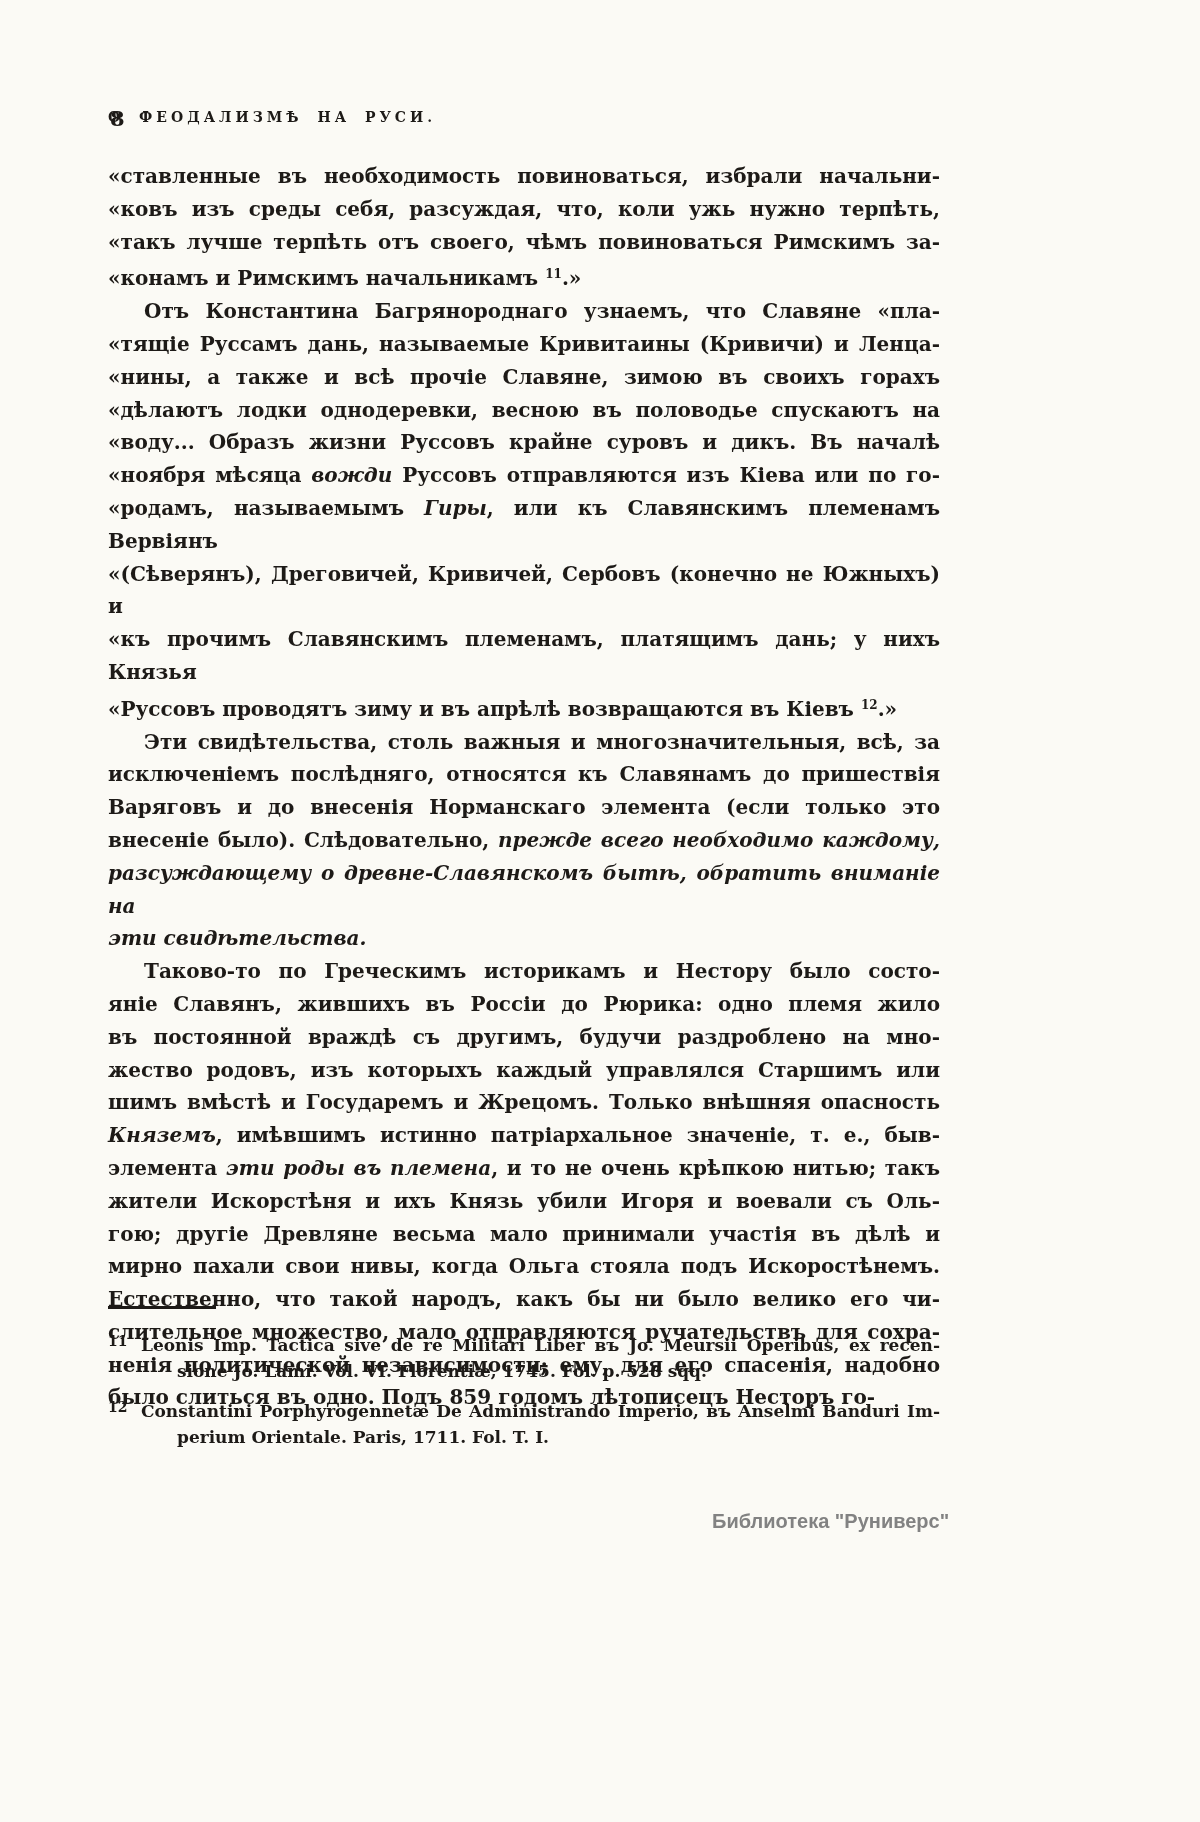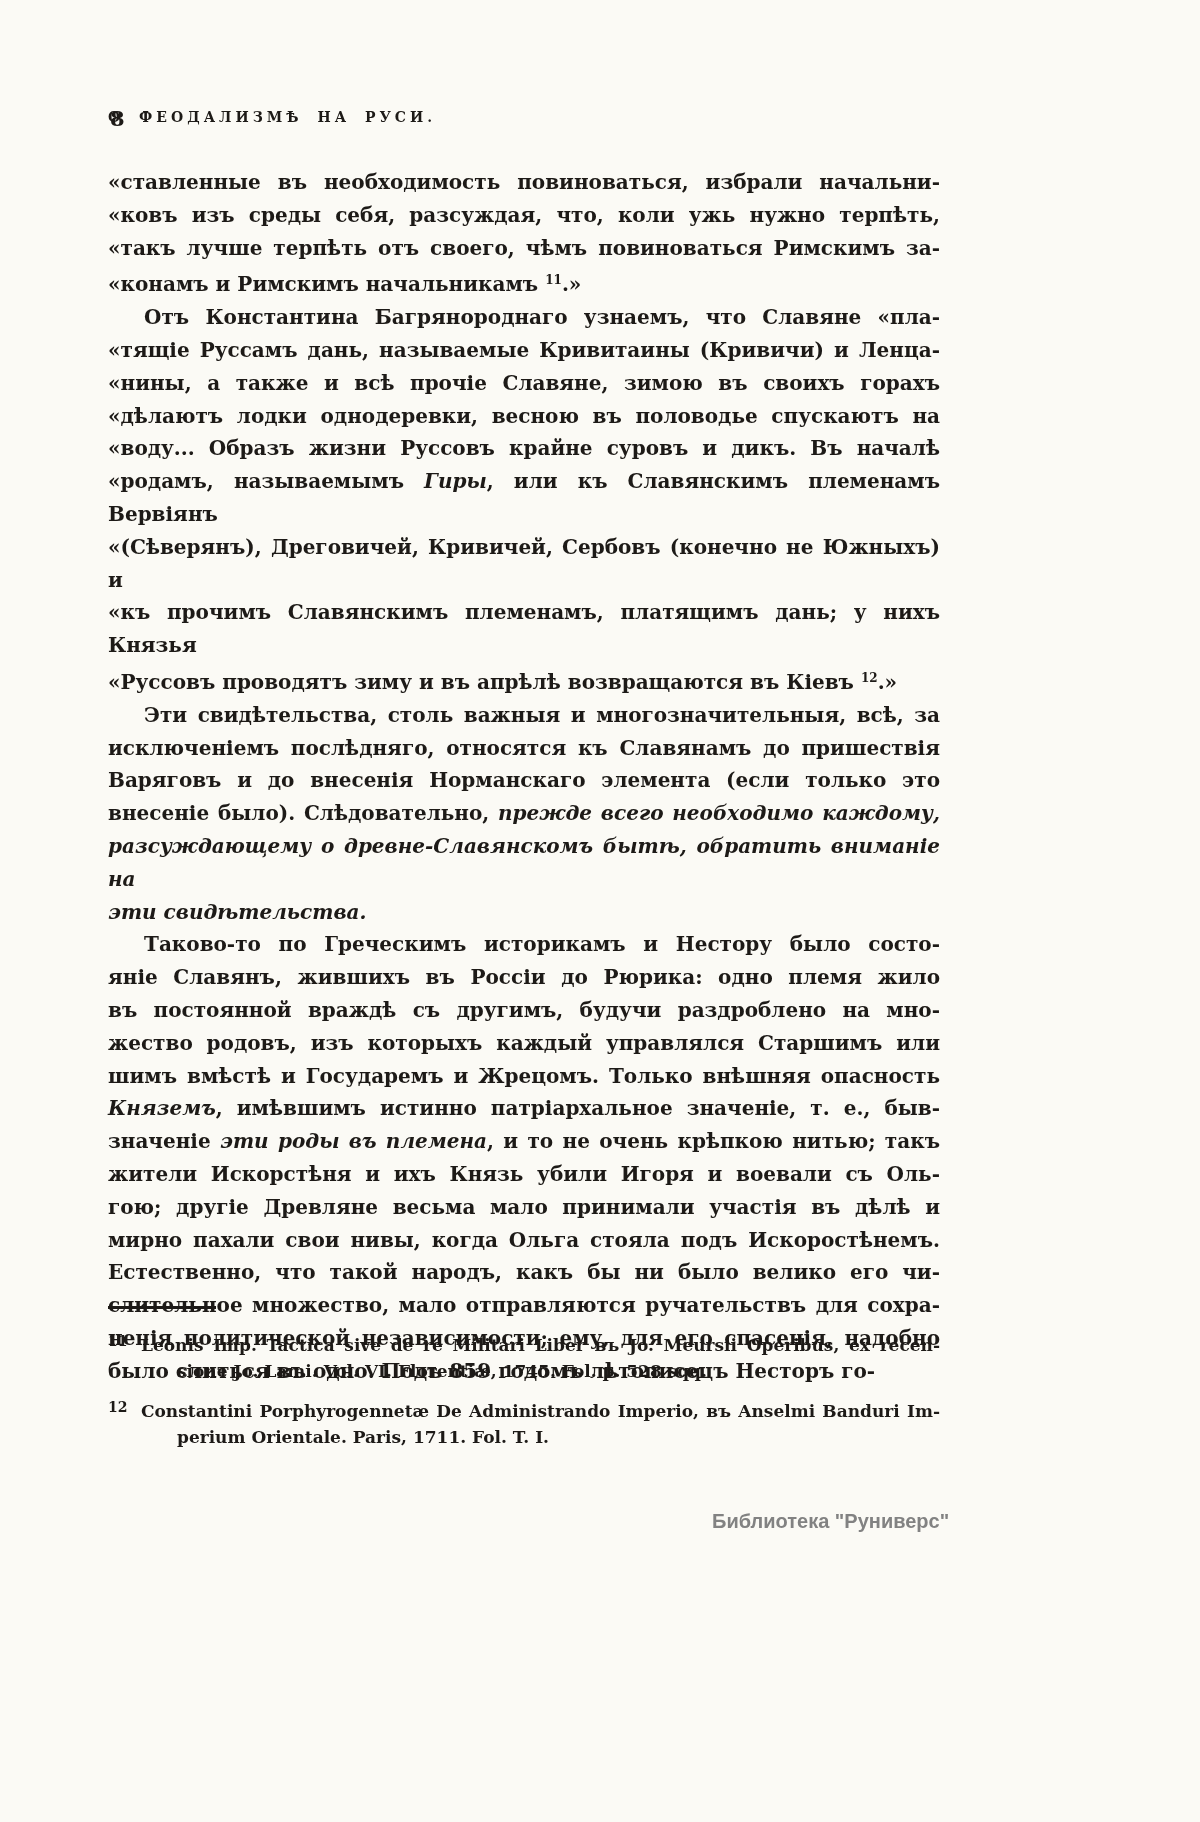--- a/index.html
+++ b/index.html
@@ -30,21 +30,21 @@
   .running-title {
     display: block;
     font-size: 14px;
     font-weight: bold;
     letter-spacing: 4px;
     padding-top: 3px;
     word-spacing: 6px;
   }
   .body-text {
     position: absolute;
-    top: 166px;
+    top: 160px;
     left: 108px;
     width: 832px;
     font-size: 20px;
     font-weight: bold;
   }
   .paragraph { margin: 0; }
   .line {
     line-height: 32.8px;
     text-align: justify;
     text-align-last: justify;
@@ -115,41 +115,42 @@
         <div class="line"><span>«ковъ изъ среды себя, разсуждая, что, коли ужь нужно терпѣть,</span></div>
         <div class="line"><span>«такъ лучше терпѣть отъ своего, чѣмъ повиноваться Римскимъ за-</span></div>
         <div class="line last"><span>«конамъ и Римскимъ начальникамъ </span><span class="sup">11</span><span>.»</span></div>
       </div>
       <div class="paragraph">
         <div class="line indent"><span>Отъ Константина Багрянороднаго узнаемъ, что Славяне «пла-</span></div>
         <div class="line"><span>«тящіе Руссамъ дань, называемые Кривитаины (Кривичи) и Ленца-</span></div>
         <div class="line"><span>«нины, а также и всѣ прочіе Славяне, зимою въ своихъ горахъ</span></div>
         <div class="line"><span>«дѣлаютъ лодки однодеревки, весною въ половодье спускаютъ на</span></div>
         <div class="line"><span>«воду... Образъ жизни Руссовъ крайне суровъ и дикъ. Въ началѣ</span></div>
+        <div class="line"><span>«ноября мѣсяца </span><span class="it">вожди</span><span> Руссовъ отправляются изъ Кіева или по го-</span></div>
         <div class="line"><span>«родамъ, называемымъ </span><span class="it">Гиры</span><span>, или къ Славянскимъ племенамъ Вервіянъ</span></div>
         <div class="line"><span>«(Сѣверянъ), Дреговичей, Кривичей, Сербовъ (конечно не Южныхъ) и</span></div>
         <div class="line"><span>«къ прочимъ Славянскимъ племенамъ, платящимъ дань; у нихъ Князья</span></div>
         <div class="line last"><span>«Руссовъ проводятъ зиму и въ апрѣлѣ возвращаются въ Кіевъ </span><span class="sup">12</span><span>.»</span></div>
       </div>
       <div class="paragraph">
         <div class="line indent"><span>Эти свидѣтельства, столь важныя и многозначительныя, всѣ, за</span></div>
         <div class="line"><span>исключеніемъ послѣдняго, относятся къ Славянамъ до пришествія</span></div>
         <div class="line"><span>Варяговъ и до внесенія Норманскаго элемента (если только это</span></div>
         <div class="line"><span>внесеніе было). Слѣдовательно, </span><span class="it">прежде всего необходимо каждому,</span></div>
         <div class="line"><span class="it">разсуждающему о древне-Славянскомъ бытѣ, обратить вниманіе на</span></div>
         <div class="line last"><span class="it">эти свидѣтельства.</span></div>
       </div>
       <div class="paragraph">
         <div class="line indent"><span>Таково-то по Греческимъ историкамъ и Нестору было состо-</span></div>
         <div class="line"><span>яніе Славянъ, жившихъ въ Россіи до Рюрика: одно племя жило</span></div>
         <div class="line"><span>въ постоянной враждѣ съ другимъ, будучи раздроблено на мно-</span></div>
         <div class="line"><span>жество родовъ, изъ которыхъ каждый управлялся Старшимъ или</span></div>
         <div class="line"><span>шимъ вмѣстѣ и Государемъ и Жрецомъ. Только внѣшняя опасность</span></div>
         <div class="line"><span class="it">Княземъ</span><span>, имѣвшимъ истинно патріархальное значеніе, т. е., быв-</span></div>
-        <div class="line"><span>значеніе </span><span class="it">эти роды въ племена</span><span>, и то не очень крѣпкою нитью; такъ</span></div>
+        <div class="line"><span>элемента </span><span class="it">эти роды въ племена</span><span>, и то не очень крѣпкою нитью; такъ</span></div>
         <div class="line"><span>жители Искорстѣня и ихъ Князь убили Игоря и воевали съ Оль-</span></div>
         <div class="line"><span>гою; другіе Древляне весьма мало принимали участія въ дѣлѣ и</span></div>
         <div class="line"><span>мирно пахали свои нивы, когда Ольга стояла подъ Искоростѣнемъ.</span></div>
         <div class="line"><span>Естественно, что такой народъ, какъ бы ни было велико его чи-</span></div>
         <div class="line"><span>слительное множество, мало отправляются ручательствъ для сохра-</span></div>
         <div class="line"><span>ненія политической независимости; ему, для его спасенія, надобно</span></div>
         <div class="line last"><span>было слиться въ одно. Подъ 859 годомъ лѣтописецъ Несторъ го-</span></div>
       </div>
     </main>
 

